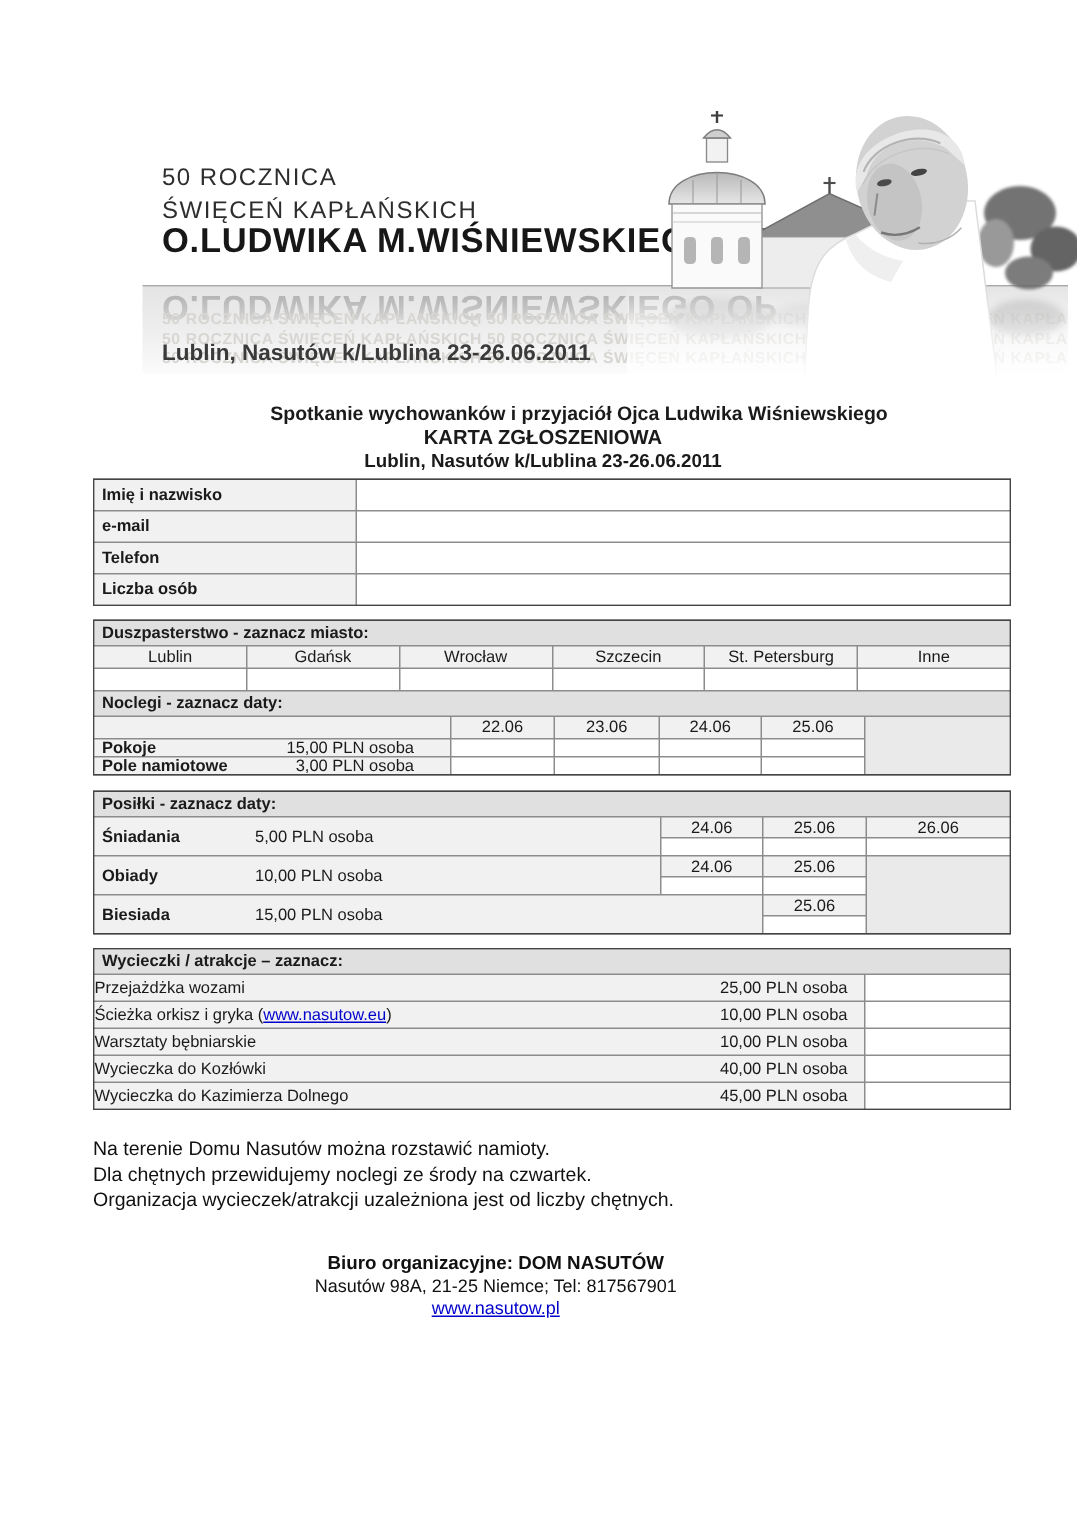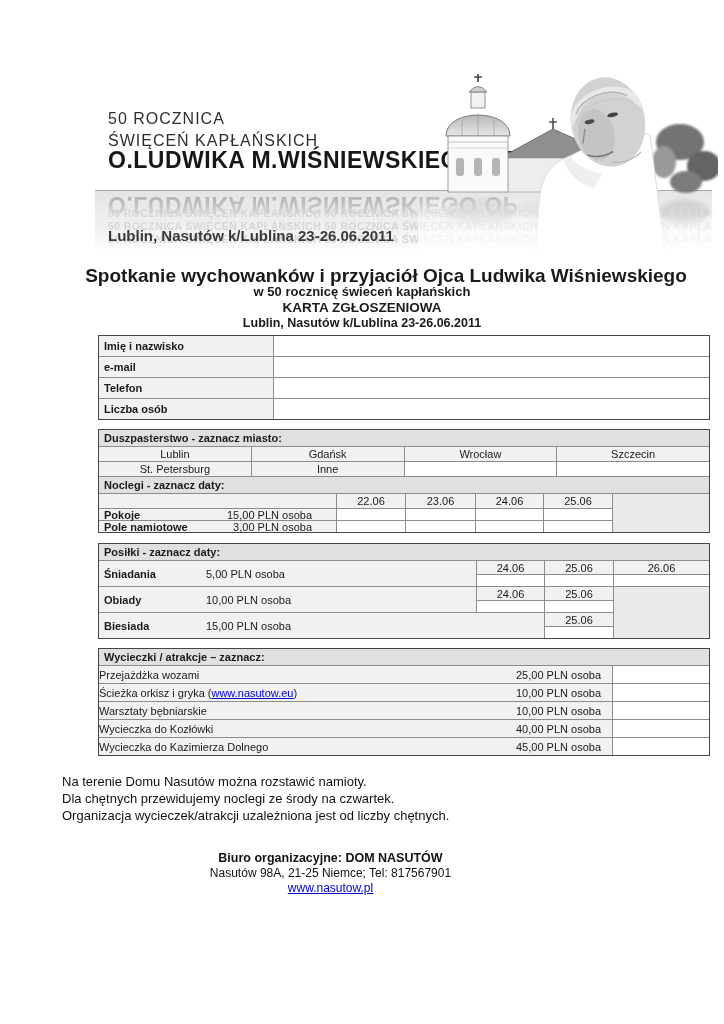--- a/index.html
+++ b/index.html
@@ -23,43 +23,43 @@
         mask-image:linear-gradient(0deg,rgba(0,0,0,1),rgba(0,0,0,.25));}
   .wm{position:absolute;left:108px;width:604px;font-size:10.5px;font-weight:bold;letter-spacing:.4px;
       color:#d8d6d2;white-space:nowrap;overflow:hidden;}
   .wm1{top:147px;} .wm2{top:160px;} .wm3{top:173px;}
   .loc-date{position:absolute;left:108px;top:167px;font-size:15px;font-weight:bold;color:#3a3a3a;white-space:nowrap;}
   .photo{position:absolute;right:6px;top:2px;}
 
   
   .title-block{margin-top:16px;text-align:center;}
   .tl{font-weight:bold;}
-  .tl1{font-size:19px;line-height:16px;padding-left:48px;}
+  .tl1{font-size:13px;line-height:16px;padding-left:48px;}
   .tl2{font-size:13px;line-height:16px;}
   .tl3{font-size:13.5px;line-height:16px;}
   .tl4{font-size:12.5px;line-height:15px;}
 
   
-  .tbl{width:612px;margin-left:98px;border:1px solid #454545;box-sizing:border-box;}
+  .tbl{width:612px;margin-left:62px;border:1px solid #454545;box-sizing:border-box;}
   .bar{grid-column:1/-1;background:#e0e0e0;display:flex;align-items:center;
        font-size:11px;font-weight:bold;padding-left:5px;}
   .glab{background:#f1f1f1;}
   .wcell{background:#ffffff;}
   .gfill{background:#eaeaea;}
   .dhdr{background:#f1f1f1;display:flex;align-items:center;justify-content:center;font-size:11px;}
   .cell-txt{font-size:11px;}
 
   
   .personal{display:grid;grid-template-columns:174px 1fr;grid-auto-rows:20px;gap:1px;background:#8c8c8c;}
   .personal .flab{background:#f1f1f1;display:flex;align-items:center;font-size:11px;font-weight:bold;padding-left:5px;}
   .personal .fval{background:#fff;}
 
   
   .combo{display:grid;grid-template-rows:16px 29px 16px 38px;gap:1px;background:#8c8c8c;margin-top:9px;}
-  .cities{display:grid;grid-template-columns:repeat(4,1fr);grid-template-rows:14px 14px;gap:1px;background:#8c8c8c;}
+  .cities{display:grid;grid-template-columns:repeat(6,1fr);grid-template-rows:14px 14px;gap:1px;background:#8c8c8c;}
   .cities .chdr{background:#f1f1f1;display:flex;align-items:center;justify-content:center;font-size:11px;}
   .lodging{display:grid;grid-template-columns:237px 68px 69px 67px 68px 1fr;grid-template-rows:14px 11px 11px;gap:1px;background:#8c8c8c;}
   .lodging .llab{background:#f1f1f1;display:flex;align-items:center;font-size:11px;padding-left:5px;padding-right:24px;}
   .lodging .llab .lname{font-weight:bold;flex:1;}
   .lodging .llab .lprice{text-align:right;}
 
   
   .meals{display:grid;grid-template-columns:377px 67px 68px 1fr;
          grid-template-rows:16px 13px 11px 13px 11px 13px 11px;gap:1px;background:#8c8c8c;margin-top:10px;}
   .meals .mlab{background:#f1f1f1;display:flex;align-items:center;font-size:11px;}
@@ -166,21 +166,20 @@
           <path d="M186,100 C196,104 208,102 216,96" stroke="#b0b0b0" stroke-width="1" fill="none"></path>
         </g>
       </g>
 
       <rect x="0" y="128" width="300" height="64" fill="url(#fadeW)"></rect>
     </svg>
   </div>
 
   <div class="title-block">
     <div class="tl tl1">Spotkanie wychowanków i przyjaciół Ojca Ludwika Wiśniewskiego</div>
-    <div class="tl tl2">w 50 rocznicę świeceń kapłańskich</div>
     <div class="tl tl3">KARTA ZGŁOSZENIOWA</div>
     <div class="tl tl4">Lublin, Nasutów k/Lublina 23-26.06.2011</div>
   </div>
 
   <div class="tbl personal" style="margin-top:4px;">
     <div class="flab">Imię i nazwisko</div>
     <div class="fval"></div>
     <div class="flab">e-mail</div>
     <div class="fval"></div>
     <div class="flab">Telefon</div>

